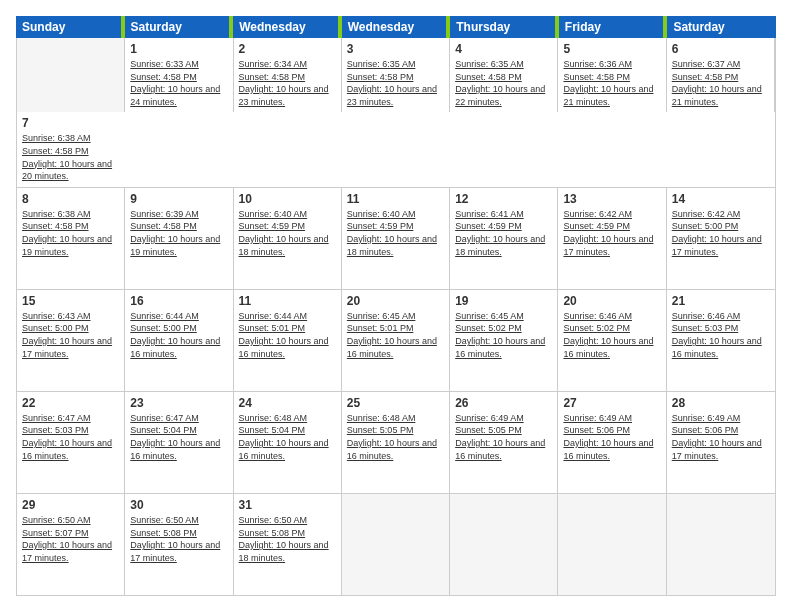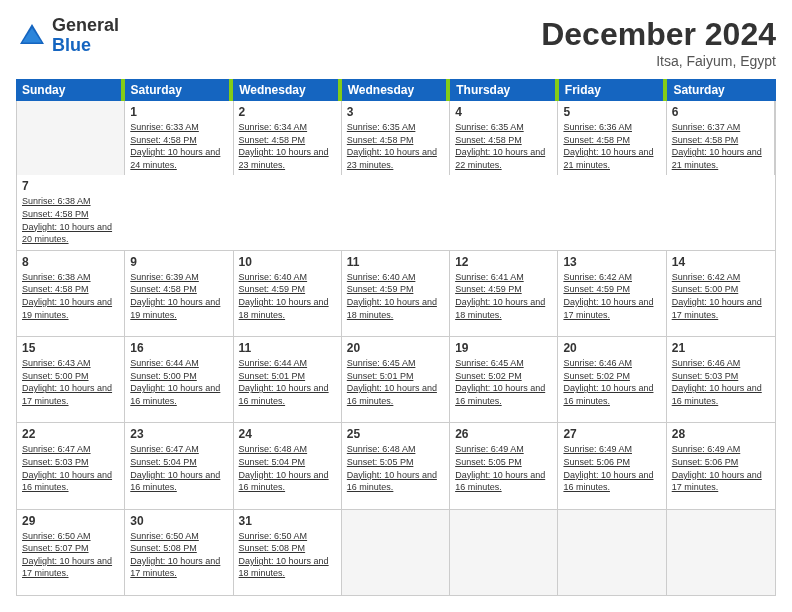--- a/index.html
+++ b/index.html
@@ -116,36 +116,20 @@
       display: flex;
       flex-direction: column;
       border: 1px solid #ccc;
       border-top: none;
     }
   </style>
 </head>
 <body>
 
 <div class="page">
-  <div class="header">
-    <div class="logo">
-      <svg class="logo-icon" viewBox="0 0 40 40">
-        <polygon points="20,5 35,30 5,30" fill="#1565c0"></polygon>
-        <polygon points="20,10 32,28 8,28" fill="#42a5f5" opacity="0.5"></polygon>
-      </svg>
-      <div class="logo-text">
-        <span class="logo-general">General</span>
-        <span class="logo-blue">Blue</span>
-      </div>
-    </div>
-    <div class="title-block">
-      <div class="month-title">December 2024</div>
-      <div class="location">Itsa, Faiyum, Egypt</div>
-    </div>
-  </div>
 
   <div class="calendar">
     <div class="cal-header">
       <div class="cal-header-cell">Sunday</div>
       <div class="cal-header-cell">Saturday</div>
       <div class="cal-header-cell">Wednesday</div>
       <div class="cal-header-cell">Wednesday</div>
       <div class="cal-header-cell">Thursday</div>
       <div class="cal-header-cell">Friday</div>
       <div class="cal-header-cell">Saturday</div>

